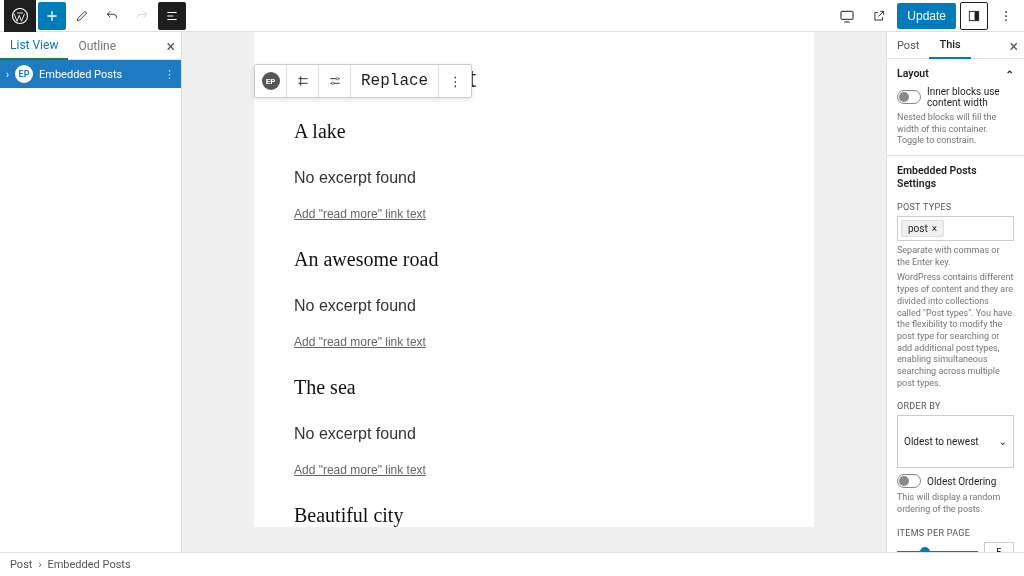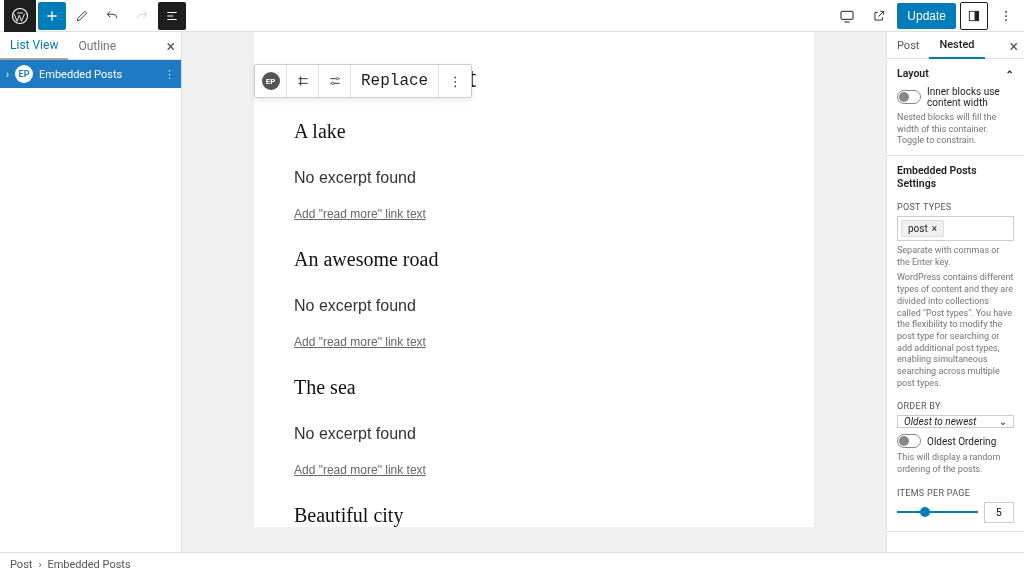--- a/index.html
+++ b/index.html
@@ -16,21 +16,21 @@
 .top-right { margin-left: auto; display: flex; align-items: center; gap: 4px; }
 .update-btn { background: #007cba; color: #fff; border: none; padding: 6px 10px; font-size: 12px; cursor: pointer; border-radius: 2px; }
 
 
 .body { display: flex; flex: 1; overflow: hidden; }
 
 
 .left-panel { width: 182px; border-right: 1px solid #e0e0e0; display: flex; flex-direction: column; background: #fff; }
 .left-tabs { display: flex; align-items: center; border-bottom: 1px solid #e0e0e0; height: 28px; position: relative; }
 .left-tab { padding: 6px 10px; font-size: 12px; cursor: pointer; color: #757575; }
-.left-tab.active { color: #007cba; border-bottom: 2px solid #a3a3a3; margin-bottom: -1px; }
+.left-tab.active { color: #007cba; border-bottom: 2px solid #15803d; margin-bottom: -1px; }
 .left-close { position: absolute; right: 6px; top: 5px; cursor: pointer; font-size: 16px; color: #555; }
 .list-item { background: #1e7bc3; color: #fff; display: flex; align-items: center; height: 28px; padding: 0 6px; gap: 6px; font-size: 11px; }
 .list-item .ep-badge { width: 18px; height: 18px; border-radius: 50%; background: #fff; color: #1e7bc3; font-size: 9px; font-weight: bold; display: flex; align-items: center; justify-content: center; }
 .list-item .more { margin-left: auto; }
 
 
 .canvas { flex: 1; background: #f0f0f0; display: flex; justify-content: center; overflow: hidden; }
 .doc { width: 560px; background: #fff; padding: 30px 40px 0 40px; font-family: Georgia, serif; color: #111; }
 .doc h1 { font-size: 28px; font-weight: 400; margin-bottom: 4px; }
 .doc h2 { font-size: 20px; font-weight: 400; margin-top: 26px; margin-bottom: 4px; }
@@ -48,21 +48,21 @@
 .right-tab.active { border-bottom: 2px solid #007cba; color: #1e1e1e; margin-bottom: -1px; font-weight: 500; }
 .right-close { position: absolute; right: 6px; top: 5px; cursor: pointer; font-size: 16px; color: #555; }
 .panel-section { padding: 8px 10px; border-bottom: 1px solid #e0e0e0; }
 .sec-header { display: flex; justify-content: space-between; align-items: flex-end; font-weight: 600; font-size: 10.5px; cursor: pointer; }
 .toggle-row { display: flex; align-items: center; gap: 6px; margin-top: 6px; }
 .toggle { width: 24px; height: 14px; border-radius: 8px; border: 1px solid #888; position: relative; background: #fff; cursor: pointer; flex-shrink: 0; }
 .toggle::after { content: ''; width: 10px; height: 10px; border-radius: 50%; background: #888; position: absolute; top: 1px; left: 1px; }
 .help-text { font-size: 9px; color: #757575; margin-top: 4px; line-height: 1.3; }
 .label-sm { font-size: 9px; color: #555; text-transform: uppercase; font-weight: 400; margin-top: 12px; margin-bottom: 4px; letter-spacing: 0.3px; }
 .tag-chip { display: inline-flex; align-items: center; gap: 4px; background: #f0f0f0; padding: 2px 6px; font-size: 10px; border-radius: 2px; border:1px solid #ddd; }
-.select-box { width: 100%; border: 1px solid #ccc; padding: 0 6px; font-size: 10px; display: flex; justify-content: space-between; align-items: center; cursor: pointer; font-style: italic; }
+.select-box { width: 100%; border: 1px solid #ccc; padding: 20px 6px; font-size: 10px; display: flex; justify-content: space-between; align-items: center; cursor: pointer; }
 .slider-row { display: flex; align-items: center; gap: 6px; margin-top: 4px; }
 .slider { flex: 1; height: 2px; background: #007cba; position: relative; }
 .slider::after { content: ''; width: 10px; height: 10px; border-radius: 50%; background: #007cba; position: absolute; top: -4px; left: 28%; }
 .num-input { width: 30px; border: 1px solid #ccc; padding: 4px; font-size: 10px; text-align: center; }
 .red-box { border: 2px solid #e02; padding: 6px 8px; margin: 20px; }
 
 
 .bottom-bar { height: 24px; border-top: 1px solid #e0e0e0; display: flex; align-items: center; padding: 0 10px; font-size: 11px; color: #555; gap: 6px; }
 
 svg { display: block; }
@@ -188,21 +188,21 @@
           
           
           
         </div>
       </div>
     </div>
 
     <div class="right-panel">
       <div class="right-tabs">
         <div class="right-tab">Post</div>
-        <div class="right-tab active">Nested</div>
+        <div class="right-tab active">This</div>
         <div class="right-close">×</div>
       </div>
 
       <div class="panel-section">
         <div class="sec-header">
           <span>Layout</span>
             <span class="chev">⌃</span>
         </div>
         <div class="toggle-row">
           <div class="toggle"></div>

